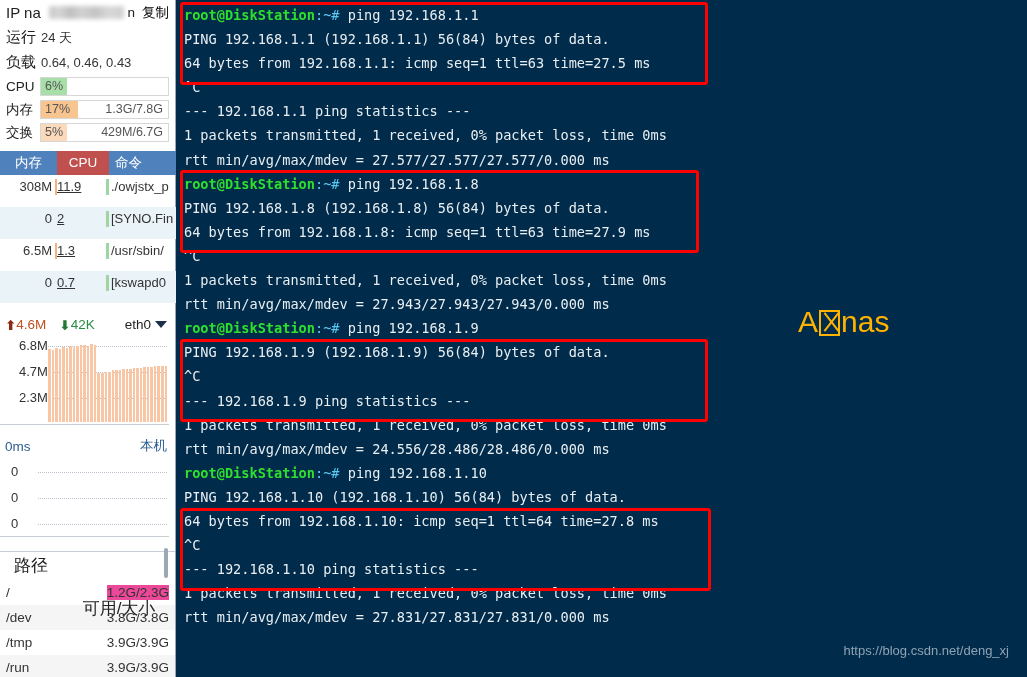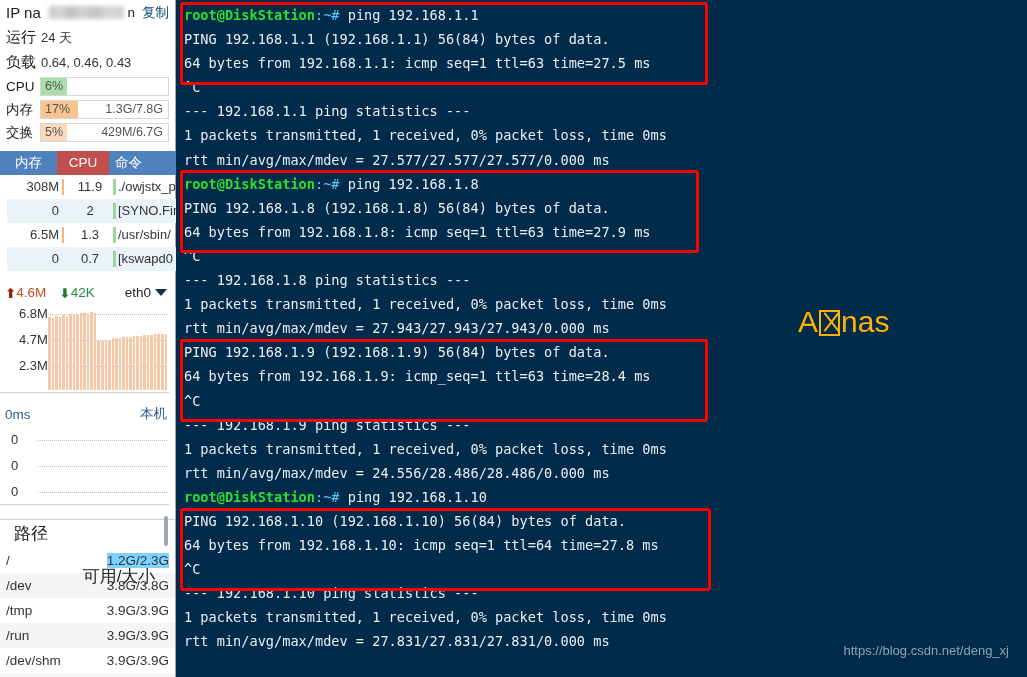--- a/index.html
+++ b/index.html
@@ -24,45 +24,45 @@
     height:25px;display:flex;align-items:center;
     padding:0 6px;box-sizing:border-box;white-space:nowrap;
   }
   .sb-label{color:#222;font-size:15px;margin-right:5px;}
   .ip-blur{
     flex:1;height:13px;margin:0 3px;
     background:linear-gradient(90deg,#c9c9c9 0%,#d6d6d6 14%,#bfbfbf 28%,#d2d2d2 44%,#c4c4c4 62%,#d8d8d8 80%,#cfcfcf 100%);
     filter:blur(2.2px);border-radius:2px;
   }
   .ip-tail{color:#222;font-size:13.5px;}
-  .copy-btn{color:#0c4a6e;font-size:13.5px;margin-left:7px;}
+  .copy-btn{color:#000000;font-size:13.5px;margin-left:7px;}
 
   
   .gauge-row{
     height:23px;display:flex;align-items:center;padding:0 6px;box-sizing:border-box;
   }
   .gauge-name{width:34px;font-size:13.5px;color:#222;flex:0 0 34px;}
   .gauge{
     position:relative;flex:1;height:19px;border:1px solid #d7d7d7;
     box-sizing:border-box;background:#fff;overflow:hidden;
   }
   .gauge .fill{position:absolute;left:0;top:0;bottom:0;}
   .gauge .pct{position:absolute;left:4px;top:1px;font-size:12.5px;color:#555;}
   .gauge .amt{position:absolute;right:5px;top:1px;font-size:12.5px;color:#555;}
 
   
   .ptable{margin-top:7px;width:176px;}
   .ph{display:flex;height:24px;line-height:24px;color:#fff;font-size:13.5px;}
   .ph .c1{width:57px;background:#4f81bd;text-align:center;flex:0 0 57px;}
   .ph .c2{width:52px;background:#c0504d;text-align:center;flex:0 0 52px;}
   .ph .c3{flex:1;background:#4f81bd;padding-left:6px;}
-  .pr{display:flex;height:24px;line-height:24px;font-size:13px;color:#333;margin-left:7px;}
+  .pr{display:flex;height:32px;line-height:24px;font-size:13px;color:#333;}
   .pr.alt{background:#eaf3f7;}
   .pr .c1{width:57px;flex:0 0 57px;text-align:right;padding-right:5px;box-sizing:border-box;position:relative;}
-  .pr .c2{width:52px;flex:0 0 52px;text-align:center;padding-right:0;box-sizing:border-box;position:relative;}
+  .pr .c2{width:52px;flex:0 0 52px;text-align:left;padding-right:0;box-sizing:border-box;position:relative;text-decoration:underline;}
   .pr .c3{flex:1;padding-left:2px;overflow:hidden;white-space:nowrap;}
   .tick-o{position:absolute;right:0;top:4px;width:2px;height:16px;background:#f4b183;}
   .tick-g{position:absolute;right:0;top:4px;width:3px;height:16px;background:#9fd6a0;}
 
   
   .nethdr{height:23px;display:flex;align-items:center;padding:0 8px 0 5px;box-sizing:border-box;
           font-size:13.5px;margin-top:10px;}
   .up-arrow{color:#8b2a12;font-weight:bold;}
   .up-val{color:#c05020;margin-right:13px;}
   .dn-arrow{color:#1f7a34;font-weight:bold;}
@@ -85,21 +85,21 @@
   .pingbox .ylabels span{color:#333;}
 
   .fstable{margin-top:14px;border-top:1px solid #c8ced6;}
   .fh{display:flex;height:28px;line-height:28px;font-size:17px;color:#222;}
   .fh .c1{width:62px;flex:0 0 62px;text-align:center;}
   .fh .c2{flex:1;text-align:center;border-left:1px solid #c8ced6;margin-top:43px;}
   .fr{display:flex;height:25px;line-height:25px;font-size:13.5px;color:#333;}
   .fr.alt{background:#f5f5f5;}
   .fr .c1{width:62px;flex:0 0 62px;padding-left:6px;box-sizing:border-box;}
   .fr .c2{flex:1;text-align:right;padding-right:6px;box-sizing:border-box;}
-  .fr .c2 .hl{background:#7dd3fc;}
+  .fr .c2 .hl{background:#ec4899;}
 
   .sb-scroll{position:absolute;right:2px;width:4px;background:#9aa7b4;border-radius:2px;}
 
   
   .term{
     flex:1;position:relative;background:#002b4a;
     font-family:"DejaVu Sans Mono","Liberation Mono",monospace;
     font-size:13.6px;line-height:24.1px;
     color:#e8eef2;
     overflow:hidden;
@@ -332,25 +332,24 @@
         <div class="line">PING 192.168.1.1 (192.168.1.1) 56(84) bytes of data.</div>
         <div class="line">64 bytes from 192.168.1.1: icmp seq=1 ttl=63 time=27.5 ms</div>
         <div class="line">^C</div>
         <div class="line">--- 192.168.1.1 ping statistics ---</div>
         <div class="line">1 packets transmitted, 1 received, 0% packet loss, time 0ms</div>
         <div class="line">rtt min/avg/max/mdev = 27.577/27.577/27.577/0.000 ms</div>
         <div class="line"><span class="prompt-user">root@DiskStation</span><span class="prompt-path">:~# </span><span>ping 192.168.1.8</span></div>
         <div class="line">PING 192.168.1.8 (192.168.1.8) 56(84) bytes of data.</div>
         <div class="line">64 bytes from 192.168.1.8: icmp seq=1 ttl=63 time=27.9 ms</div>
         <div class="line">^C</div>
-        <div class="line">--- 192.168.1.8 ping statistics ---</div>
         <div class="line">1 packets transmitted, 1 received, 0% packet loss, time 0ms</div>
         <div class="line">rtt min/avg/max/mdev = 27.943/27.943/27.943/0.000 ms</div>
+        <div class="line"><span class="prompt-user">root@DiskStation</span><span class="prompt-path">:~# </span><span>ping 192.168.1.9</span></div>
         <div class="line">PING 192.168.1.9 (192.168.1.9) 56(84) bytes of data.</div>
-        <div class="line">64 bytes from 192.168.1.9: icmp_seq=1 ttl=63 time=28.4 ms</div>
         <div class="line">^C</div>
         <div class="line">--- 192.168.1.9 ping statistics ---</div>
         <div class="line">1 packets transmitted, 1 received, 0% packet loss, time 0ms</div>
         <div class="line">rtt min/avg/max/mdev = 24.556/28.486/28.486/0.000 ms</div>
         <div class="line"><span class="prompt-user">root@DiskStation</span><span class="prompt-path">:~# </span><span>ping 192.168.1.10</span></div>
         <div class="line">PING 192.168.1.10 (192.168.1.10) 56(84) bytes of data.</div>
         <div class="line">64 bytes from 192.168.1.10: icmp seq=1 ttl=64 time=27.8 ms</div>
         <div class="line">^C</div>
         <div class="line">--- 192.168.1.10 ping statistics ---</div>
         <div class="line">1 packets transmitted, 1 received, 0% packet loss, time 0ms</div>

